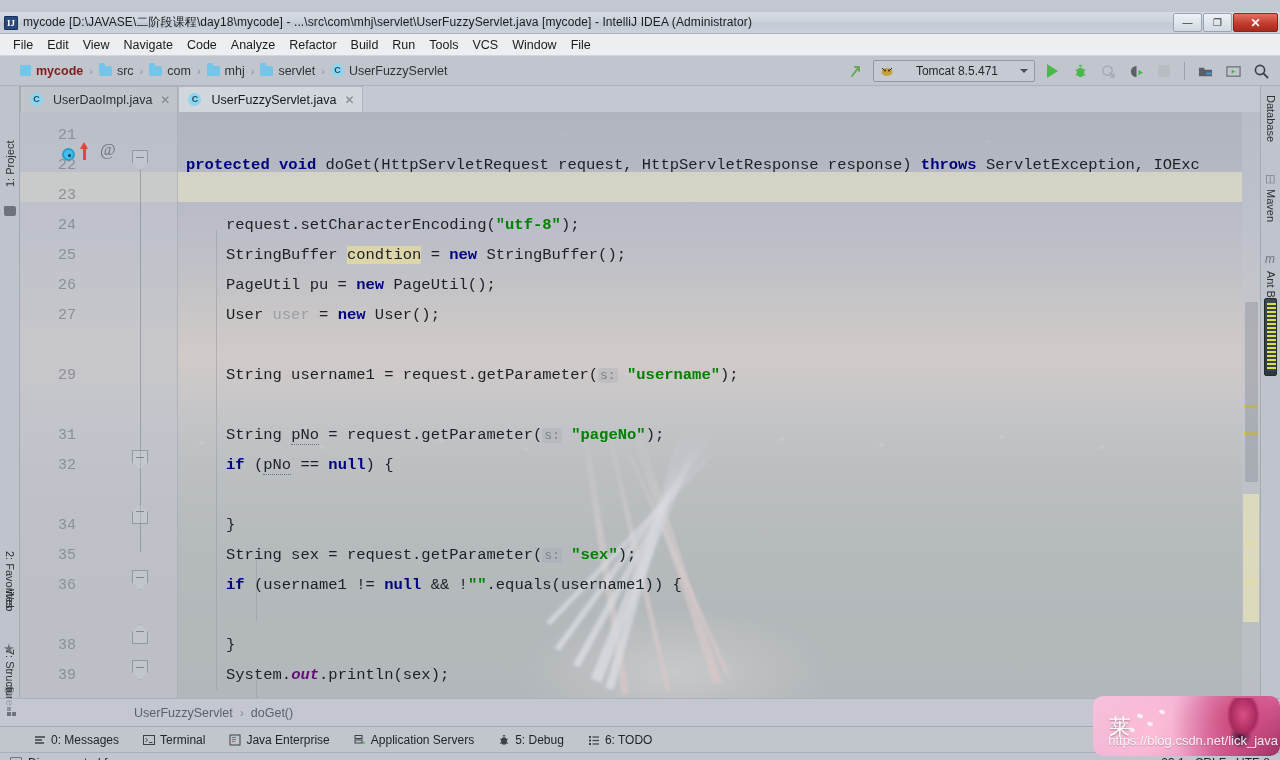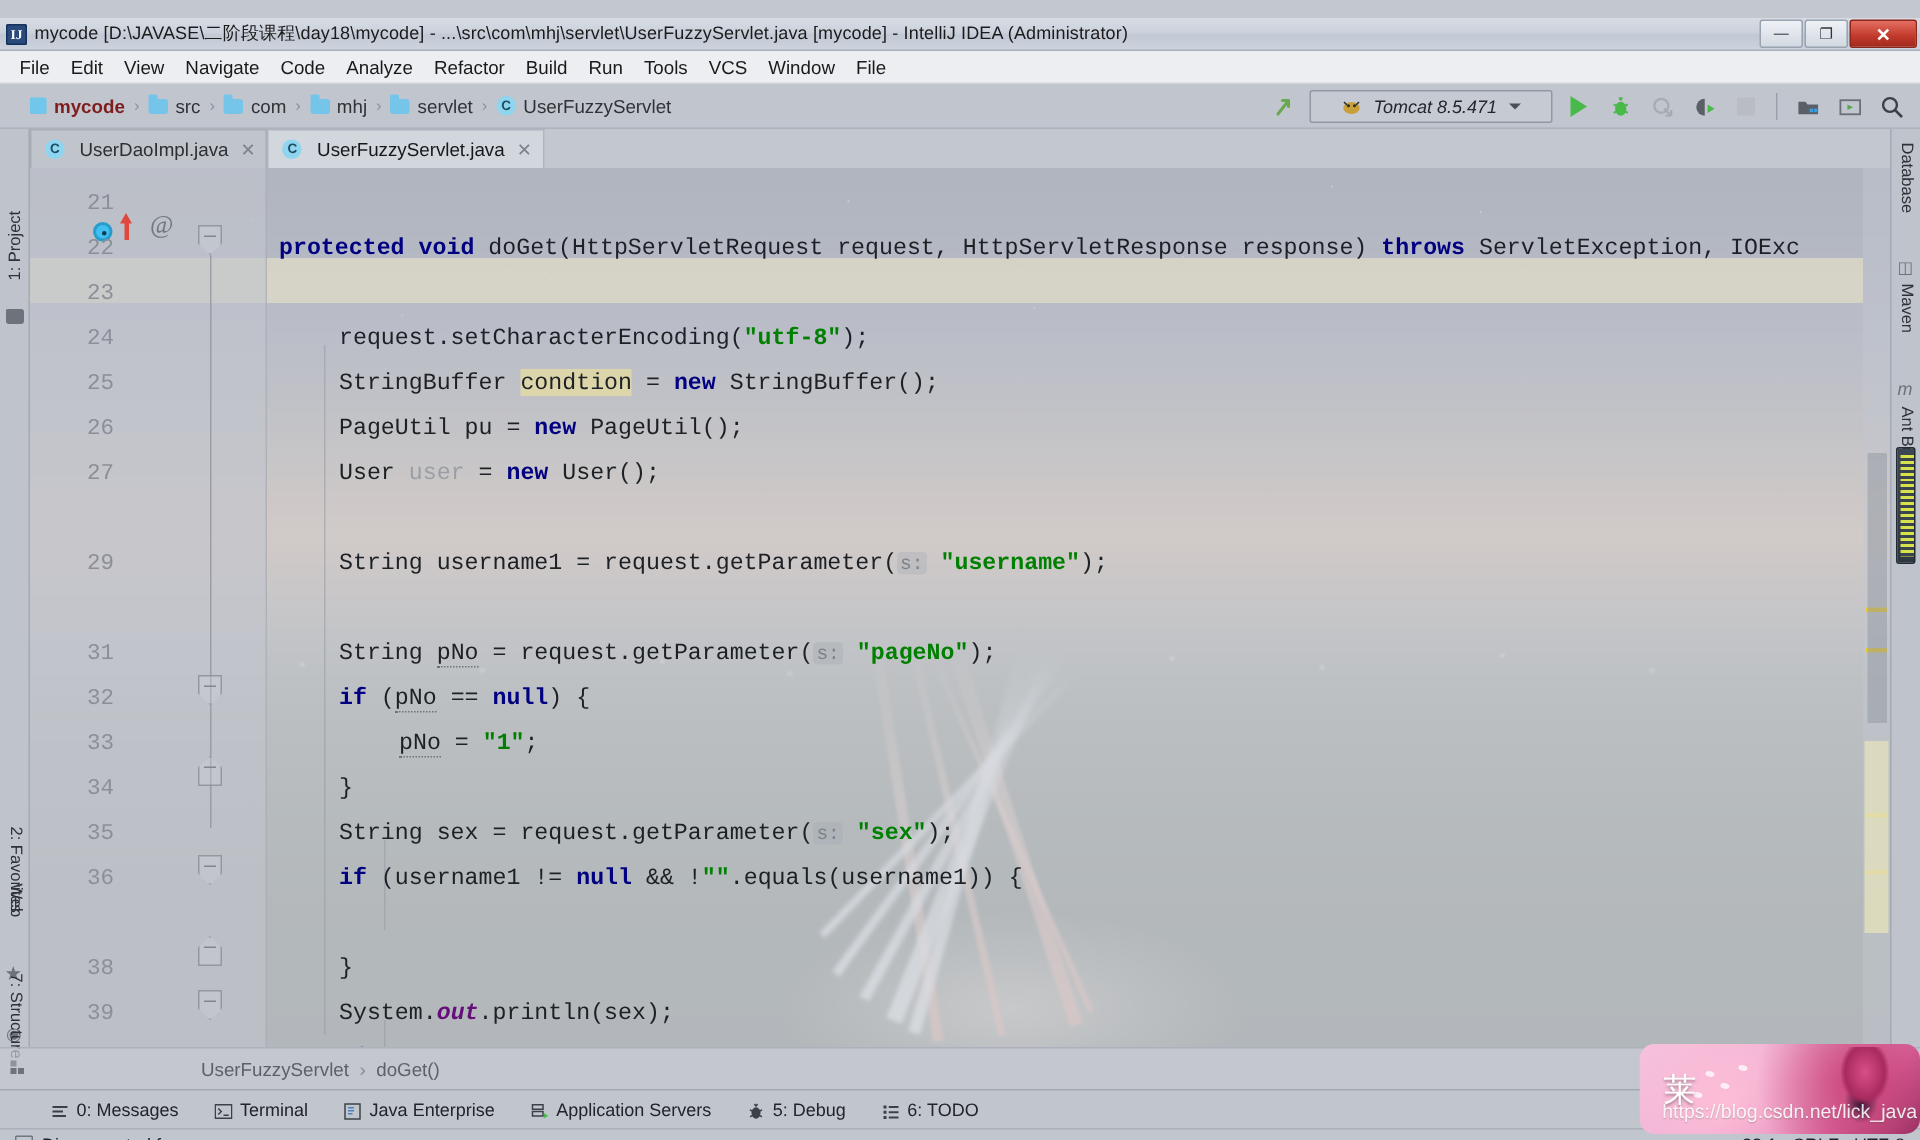--- a/index.html
+++ b/index.html
@@ -86,25 +86,25 @@
     text-align: center; display: inline-block; font-weight: bold;
   }
 
   
   #nav-right {
     position: absolute; right: 8px; top: 44px; height: 30px;
     display: flex; align-items: center; gap: 6px;
   }
   .tbtn { width: 22px; height: 22px; display:flex; align-items:center; justify-content:center; }
   #run-config {
-    display: flex; align-items: center; gap: 8px;
-    height: 22px; padding: 0 20px;
+    display: flex; align-items: center; gap: 22px;
+    height: 22px; padding: 0 6px;
     border: 1px solid #9298a3; border-radius: 2px;
     background: rgba(200,204,212,0.75);
-    font-size: 12px; color: #24262a; white-space: nowrap; font-style: italic;
+    font-size: 12px; color: #24262a; white-space: nowrap;
   }
   #tomcat-icon { width: 14px; height: 12px; display:inline-block; }
   .arrow-down { width:0;height:0;border-left:4px solid transparent;border-right:4px solid transparent;border-top:4px solid #4a4e55; }
   .tri-run { width:0;height:0;border-top:7px solid transparent;border-bottom:7px solid transparent;border-left:11px solid #49b94a; }
   .sq-stop { width:12px;height:12px;background:#b9bcc2; }
   .divider-v { width:1px;height:18px;background:#9ba0aa; margin:0 3px; }
 
   
   #tabs {
     position: absolute; left: 20px; top: 74px; width: 1260px; height: 26px;
@@ -292,21 +292,21 @@
   #editor-crumb .sep { margin: 0 7px; color:#868b94; }
 
   
   #bottombar {
     position: absolute; left: 0; top: 714px; width: 1280px; height: 26px;
     background: rgba(193,197,205,0.92);
     border-top: 1px solid rgba(155,160,170,0.8);
     display:flex; align-items:center; gap: 0px; padding-left: 22px;
   }
   .bwin {
-    display:flex; align-items:flex-end; gap:5px;
+    display:flex; align-items:center; gap:5px;
     font-size:12px; color:#21242a; padding: 3px 12px; white-space:nowrap;
   }
   .bwin .bic { width:12px; height:12px; display:inline-block; }
 
   
   #statusbar {
     position: absolute; left: 0; top: 740px; width: 1280px; height: 20px;
     background: rgba(193,197,205,0.95);
     border-top: 1px solid rgba(160,165,175,0.7);
     display:flex; align-items:center; padding-left: 10px;
@@ -634,24 +634,20 @@
       <div class="cline" style="top:308px;">
         <span class="lnum">31</span>
         <span class="ctext" style="left:206px;">String <span class="typo">pNo</span> = request.getParameter(<span class="hint">s:</span> <span class="str">"pageNo"</span>);</span>
       </div>
 
       <div class="cline" style="top:338px;">
         <span class="lnum">32</span>
         <span class="ctext" style="left:206px;"><span class="kw">if</span> (<span class="typo">pNo</span> == <span class="kw">null</span>) {</span>
       </div>
 
-      <div class="cline" style="top:368px;">
-        <span class="lnum">33</span>
-        <span class="ctext" style="left:246px;"><span class="typo">pNo</span> = <span class="str">"1"</span>;</span>
-      </div>
 
       <div class="cline" style="top:398px;">
         <span class="lnum">34</span>
         <span class="ctext" style="left:206px;">}</span>
       </div>
 
       <div class="cline" style="top:428px;">
         <span class="lnum">35</span>
         <span class="ctext" style="left:206px;">String sex = request.getParameter(<span class="hint">s:</span> <span class="str">"sex"</span>);</span>
       </div>

